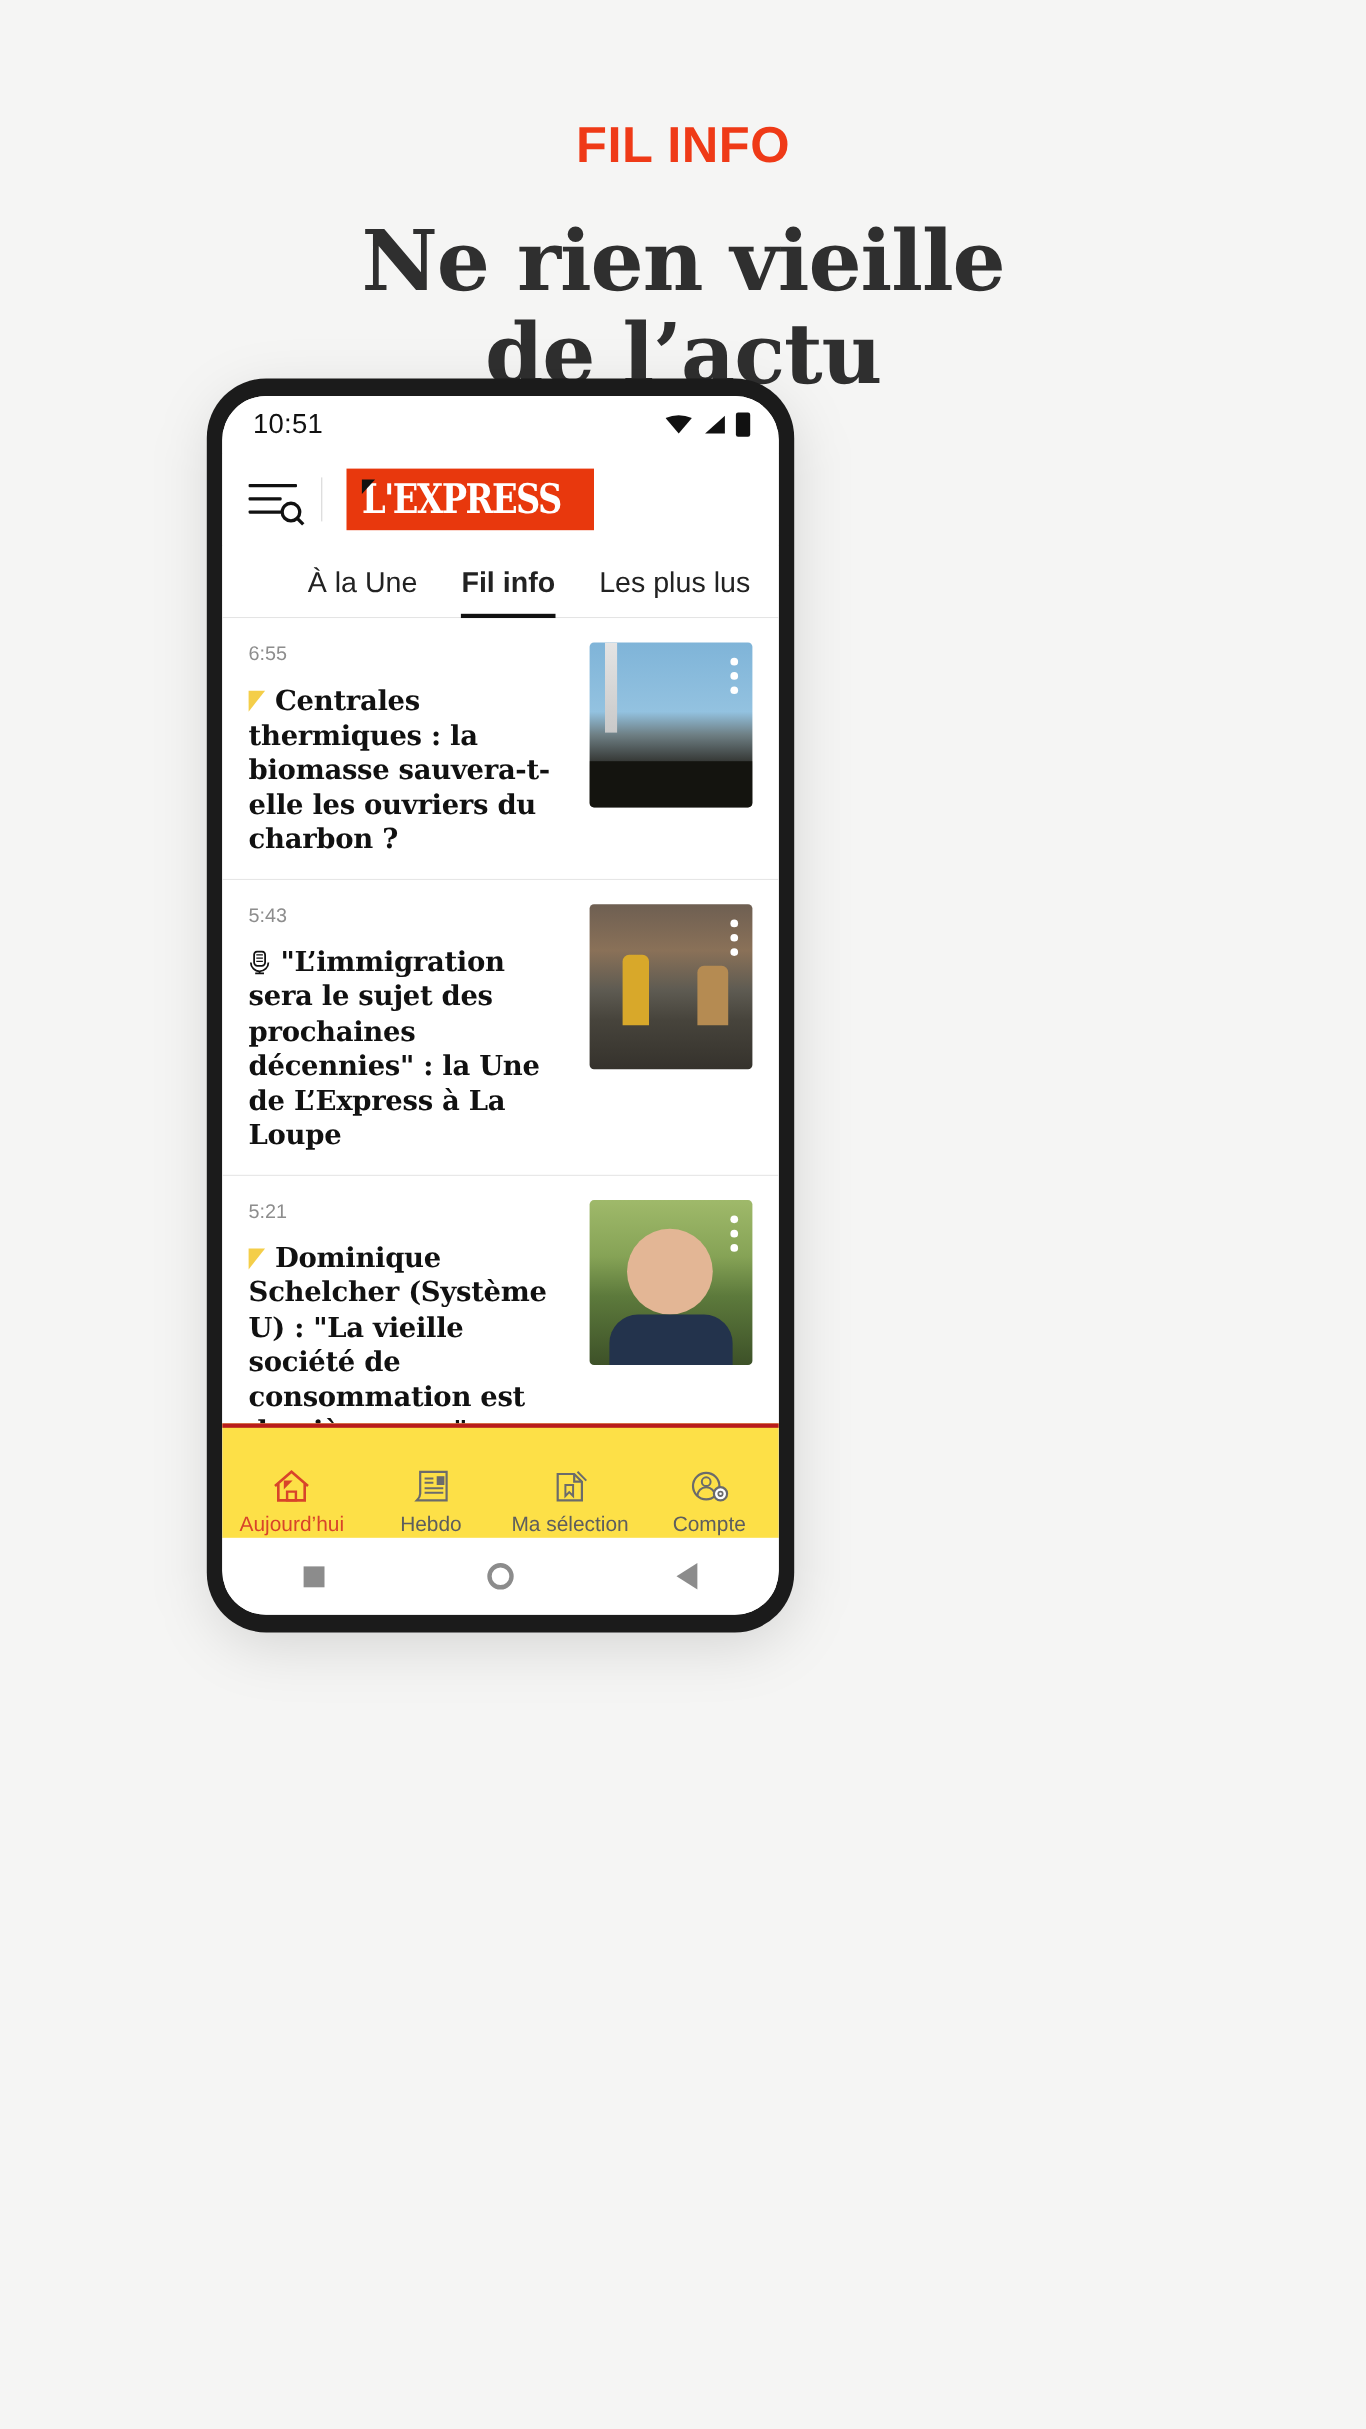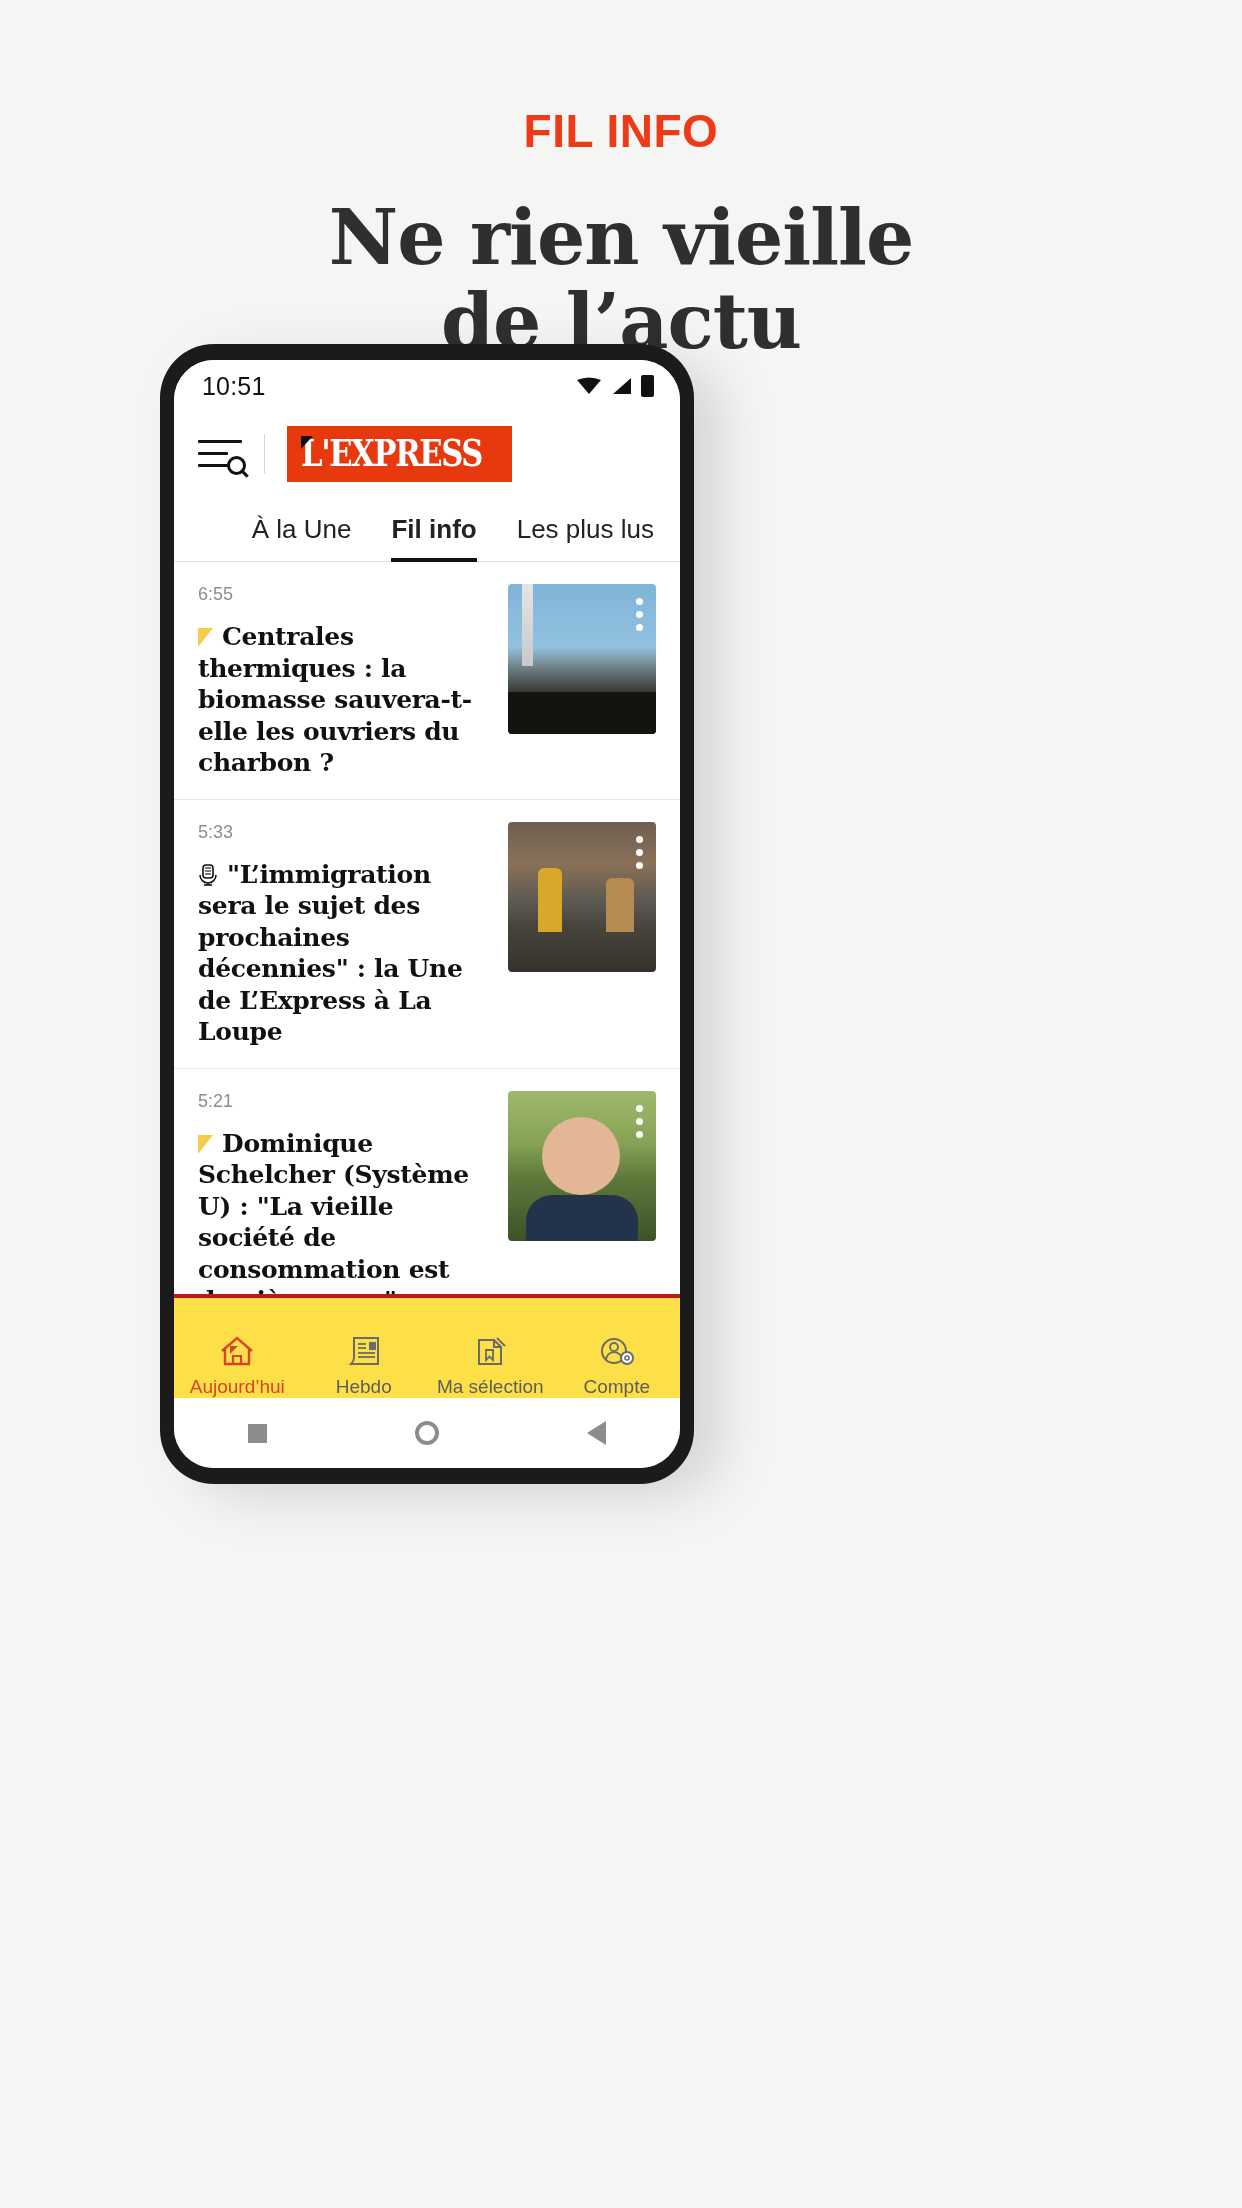--- a/index.html
+++ b/index.html
@@ -36,21 +36,21 @@
     position:absolute;
     left:178px; top:348px;
     width:530px; height:1136px;
     border-radius:56px;
     background:rgba(0,0,0,0.13);
     filter:blur(26px);
     transform:translate(14px,12px);
   }
   .phone {
     position:absolute;
-    left:160px; top:344px;
+    left:188px; top:344px;
     width:534px; height:1140px;
     border-radius:54px;
     background:#1b1b1b;
     padding:16px 14px;
     overflow:hidden;
   }
   .phone-inner {
     width:100%; height:100%;
     border-radius:40px;
     background:#ffffff;
@@ -303,21 +303,21 @@
           <div class="dots">
               <i></i>
               <i></i>
               <i></i>
             </div>
         </div>
       </div>
 
       <div class="article">
         <div class="art-main">
-          <div class="art-time">5:33</div>
+          <div class="art-time">5:43</div>
           <div class="art-title"><svg class="podcast-ic" viewBox="0 0 20 22">
                 <rect x="5" y="1" width="10" height="13" rx="3" fill="none" stroke="#111" stroke-width="1.6"></rect>
                 <line x1="7" y1="4" x2="13" y2="4" stroke="#111" stroke-width="1.1"></line>
                 <line x1="7" y1="7" x2="13" y2="7" stroke="#111" stroke-width="1.1"></line>
                 <line x1="7" y1="10" x2="13" y2="10" stroke="#111" stroke-width="1.1"></line>
                 <path d="M2 11 a8 8 0 0 0 16 0" fill="none" stroke="#111" stroke-width="1.6"></path>
                 <line x1="10" y1="19" x2="10" y2="21" stroke="#111" stroke-width="1.6"></line>
                 <line x1="6" y1="21" x2="14" y2="21" stroke="#111" stroke-width="1.6"></line>
               </svg><span>"L’immigration sera le sujet des prochaines décennies" : la Une de L’Express à La Loupe</span></div>
         </div>

